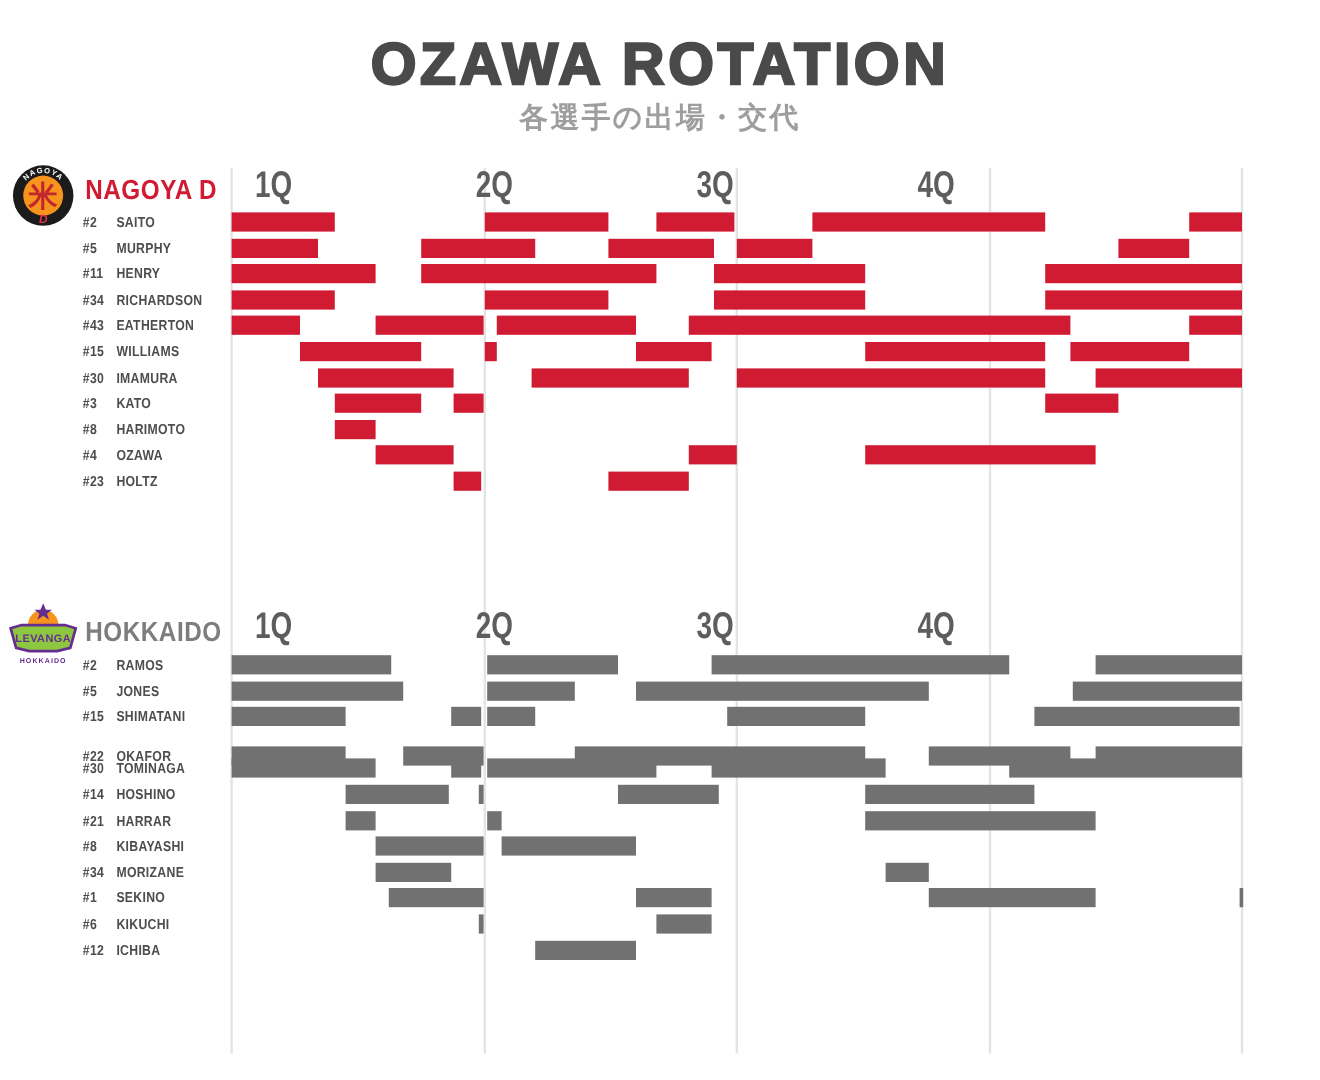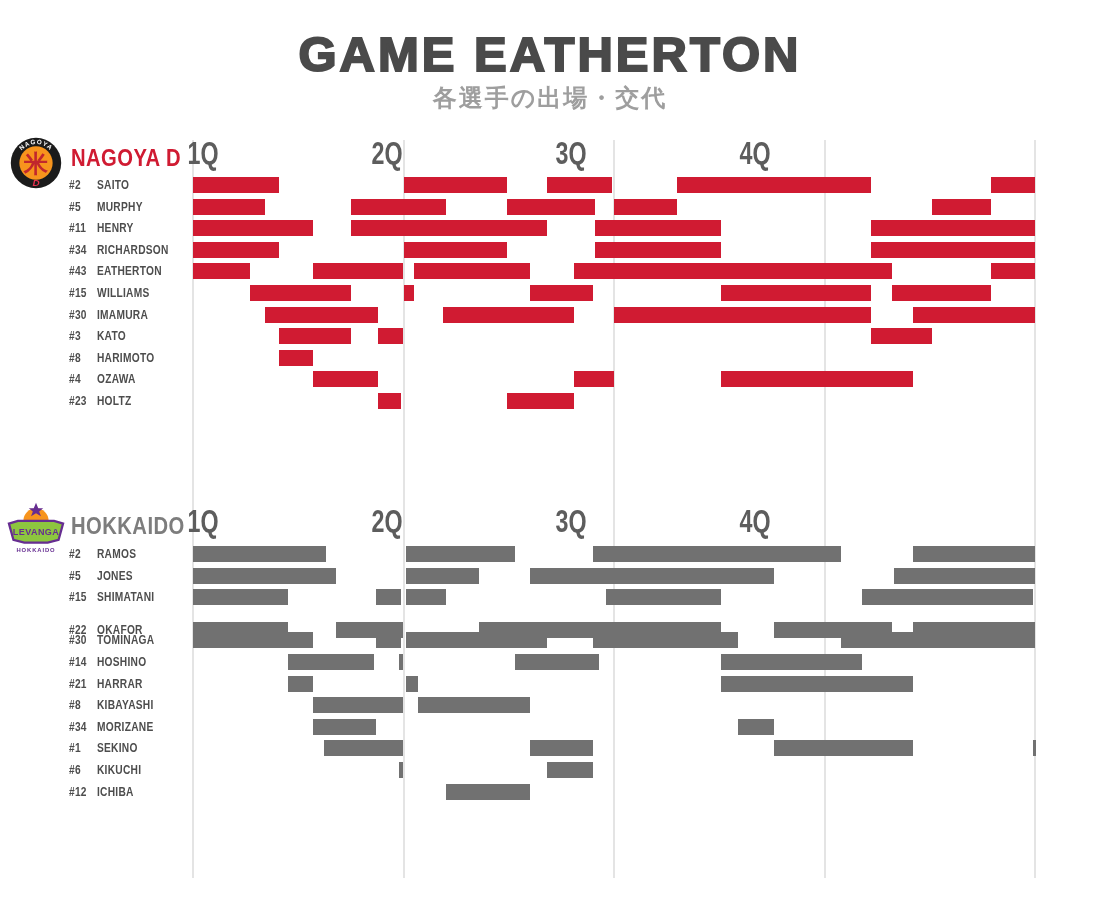--- a/index.html
+++ b/index.html
@@ -13,21 +13,21 @@
     position:absolute;top:26px;left:0;width:1100px;text-align:center;
     font-size:49px;font-weight:bold;letter-spacing:3px;color:#4a4a4a;
     -webkit-text-stroke:2px #4a4a4a;
   }
   .subtitle{
     position:absolute;top:82px;left:0;width:1100px;text-align:center;
     font-size:24px;color:#9e9e9e;letter-spacing:2px;font-weight:bold;
   }
   .grid{position:absolute;left:193px;top:140px;width:842px;height:738px;}
   .gline{position:absolute;top:0;width:2px;height:100%;background:#e4e4e4;margin-left:-1px;}
-  .qlabels{position:absolute;left:183px;width:716px;height:30px;padding-left:20px;}
+  .qlabels{position:absolute;left:208px;width:716px;height:30px;padding-left:20px;}
   .qlabel{
     position:absolute;top:0;padding-left:6px;line-height:30px;
     font-size:31px;font-weight:bold;color:#5d5d5d;
     transform:scaleX(.75);transform-origin:left;white-space:nowrap;
   }
   .team-name{
     position:absolute;left:71px;font-size:23px;font-weight:bold;
     transform:scaleX(.88);transform-origin:left;white-space:nowrap;letter-spacing:.5px;
   }
   .team-name.red{color:#d01b32;}
@@ -40,21 +40,21 @@
     transform:scaleX(.85);transform-origin:left;white-space:nowrap;letter-spacing:.3px;
   }
   .pnum{left:69px;}
   .pname{left:97px;}
   .track{position:absolute;left:193px;top:0;width:842px;height:16px;}
   .stint{position:absolute;top:0;height:16px;min-width:3px;}
 </style>
 </head>
 <body>
 
-<div class="title">GAME EATHERTON</div>
+<div class="title">OZAWA ROTATION</div>
 <div class="subtitle">各選手の出場・交代</div>
 
 <div class="grid">
   <div class="gline" style="left:0%"></div>
   <div class="gline" style="left:25%"></div>
   <div class="gline" style="left:50%"></div>
   <div class="gline" style="left:75%"></div>
   <div class="gline" style="left:100%"></div>
 </div>
 

